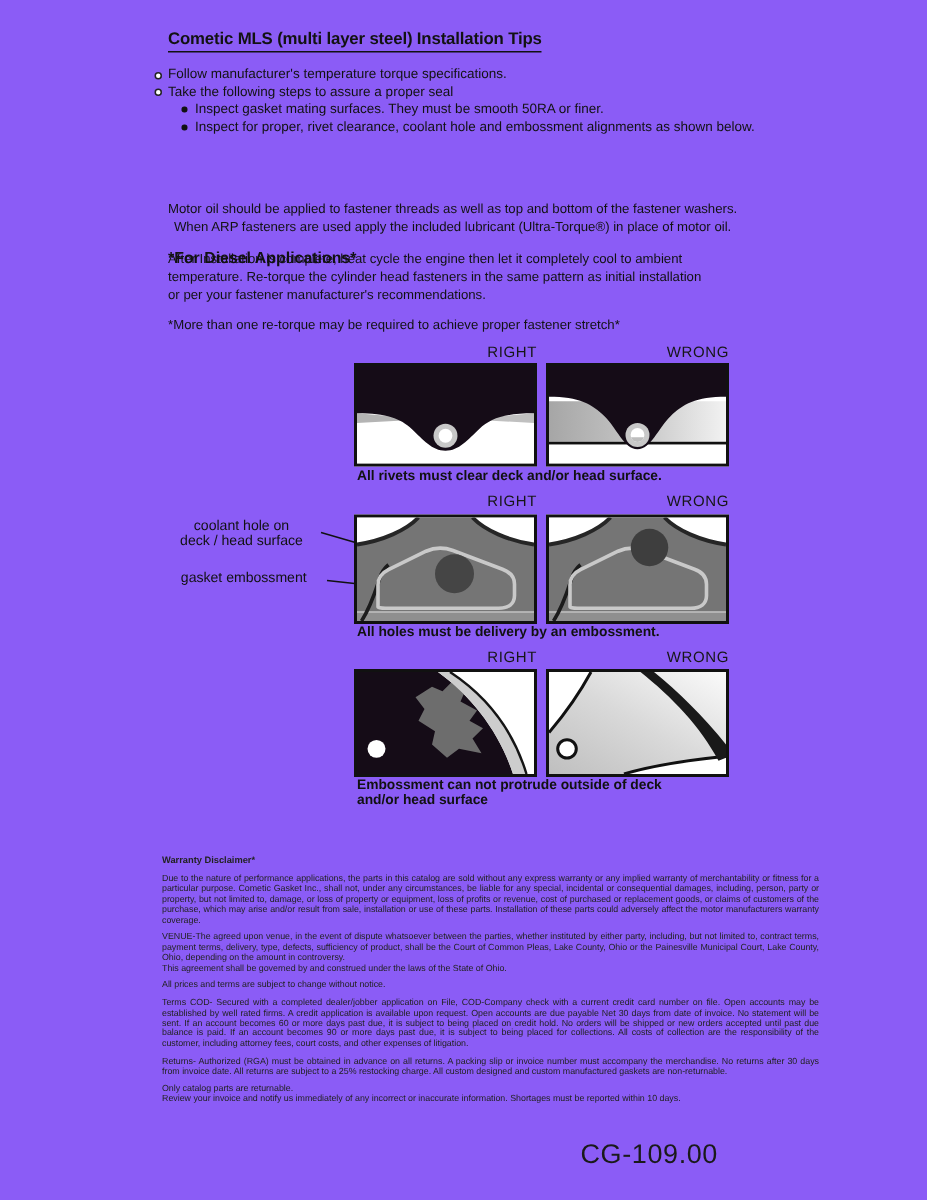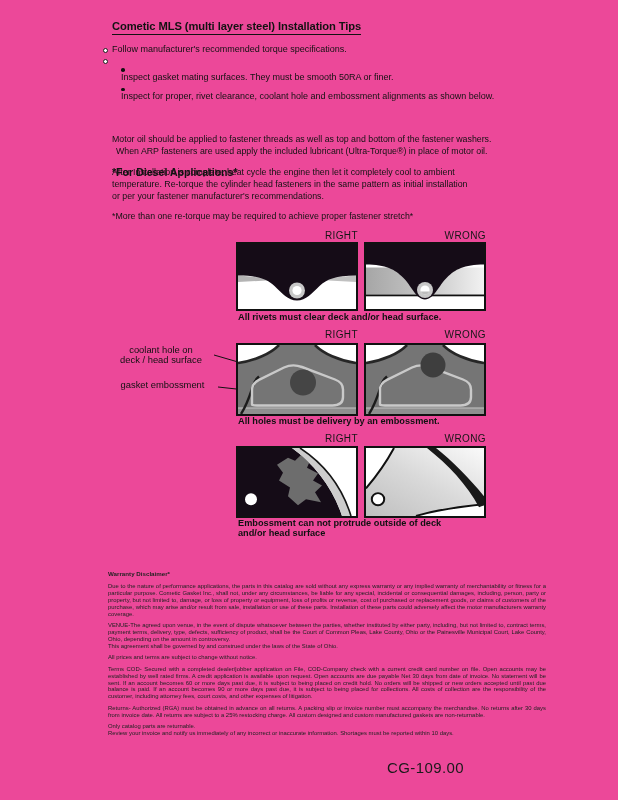--- a/index.html
+++ b/index.html
@@ -1,33 +1,33 @@
 <!DOCTYPE html>
 <html><head>
 <meta charset="utf-8">
 <style>
   html,body{margin:0;padding:0;background:#ffffff;}
   .page{
     position:relative;
     width:618px;height:800px;
-    background:#ec4899;
+    background:#8b5cf6;
     font-family:"Liberation Sans","DejaVu Sans",sans-serif;
     color:#121212;
     overflow:hidden;
   }
   .abs{position:absolute;}
   .title{
     left:112px;top:20px;
     font-size:11.2px;font-weight:bold;letter-spacing:-0.1px;
     border-bottom:1.4px solid #111;padding-bottom:1.5px;
     white-space:nowrap;
   }
   .bullets{left:103px;top:44px;font-size:9px;line-height:11.7px;}
   .bullet-row{display:flex;align-items:flex-start;}
-  .bullet-row.sub{margin-left:18px;flex-direction:column;}
+  .bullet-row.sub{margin-left:18px;}
   .marker{width:9px;flex:none;display:flex;justify-content:flex-start;padding-top:3.6px;}
   .open-dot{width:3.2px;height:3.2px;border:0.9px solid #222;border-radius:50%;background:#fff;}
   .full-dot{width:3.6px;height:3.6px;border-radius:50%;background:#111;margin-top:0.4px;}
   .section-heading{
     left:112px;top:118px;
     font-size:10.6px;font-weight:bold;white-space:nowrap;margin-top:48px;
   }
   .body-para{
     left:112px;
     font-size:8.8px;line-height:12.4px;white-space:pre-line;
@@ -57,42 +57,43 @@
   }
   .disclaimer{
     left:108px;top:571px;width:438px;
     font-size:5.9px;line-height:6.9px;color:#222;
     text-align:justify;
   }
   .disclaimer .dh{font-weight:bold;margin:0 0 5px 0;font-size:6.2px;}
   .disclaimer p{margin:0 0 4.6px 0;white-space:pre-line;}
   .doc-code{
     left:387px;top:759px;
-    font-size:15px;letter-spacing:0.4px;color:#1a1a1a;
+    font-size:18px;letter-spacing:0.4px;color:#1a1a1a;
     white-space:nowrap;
   }
 </style>
 </head>
 <body>
 
 <div class="page">
 
   <div class="abs title">Cometic MLS (multi layer steel) Installation Tips</div>
 
   <div class="abs bullets">
     <div class="bullet-row">
       <span class="marker">
           <span class="open-dot"></span>
         </span>
-      <span>Follow manufacturer's recommended torque specifications.</span>
+      <span>Follow manufacturer's temperature torque specifications.</span>
     </div>
     <div class="bullet-row">
       <span class="marker">
           <span class="open-dot"></span>
         </span>
+      <span>Take the following steps to assure a proper seal</span>
     </div>
     <div class="bullet-row sub">
       <span class="marker">
           <span class="full-dot"></span>
         </span>
       <span>Inspect gasket mating surfaces.  They must be smooth 50RA or finer.</span>
     </div>
     <div class="bullet-row sub">
       <span class="marker">
           <span class="full-dot"></span>

